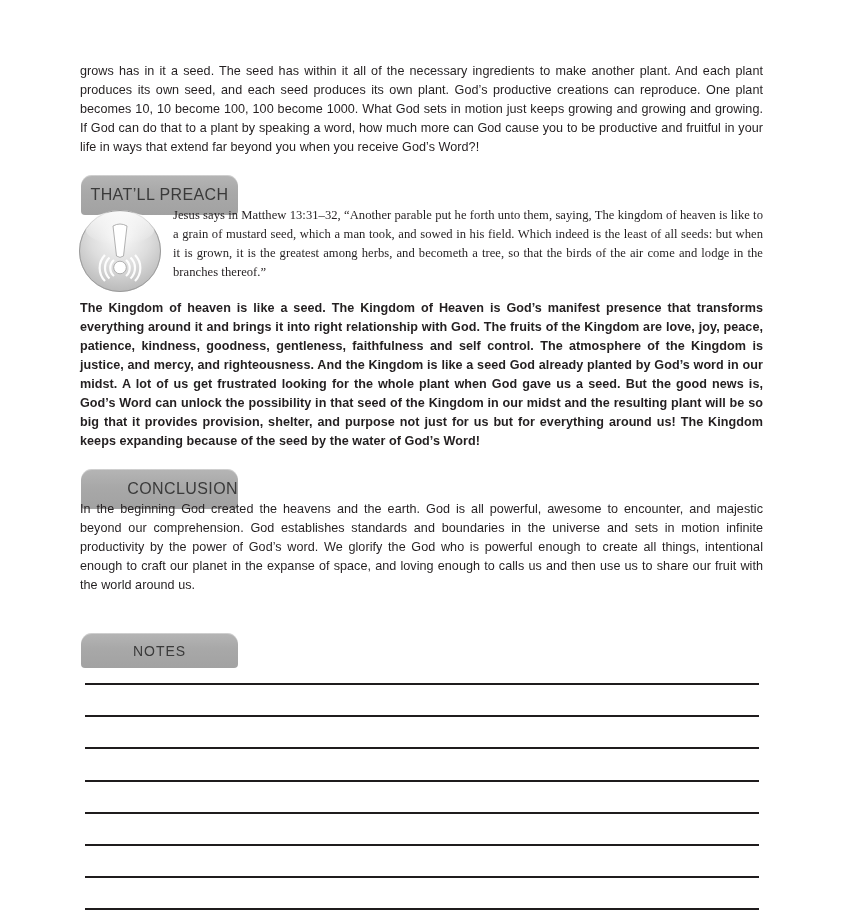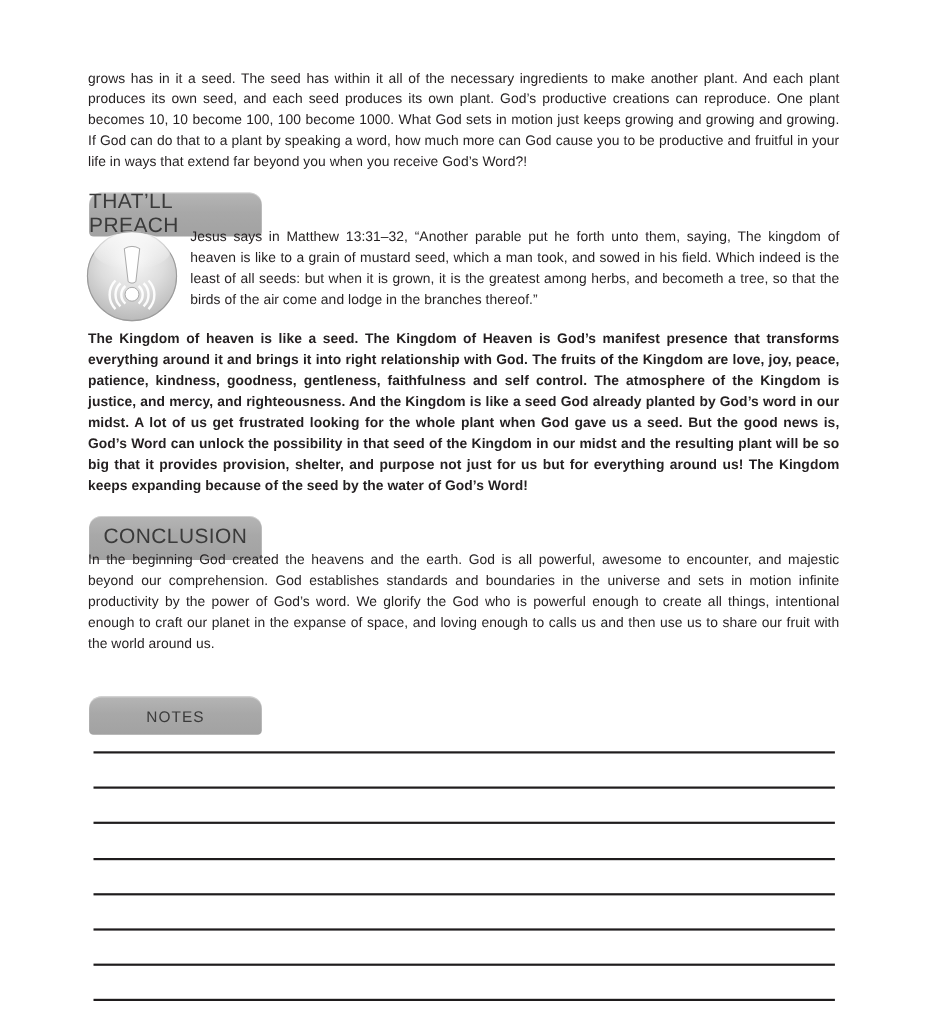--- a/index.html
+++ b/index.html
@@ -15,41 +15,41 @@
   .body-text {
     position: absolute;
     margin: 0;
     font-size: 12.6px;
     line-height: 19px;
     text-align: justify;
     color: #231f20;
     letter-spacing: 0.05px;
   }
   .p1 { top: 62px;  left: 80px; width: 683px; }
-  .quote { top: 206px; left: 173px; width: 590px; }
+  .quote { top: 206px; left: 173px; width: 590px; font-family: Liberation Serif, serif; }
   .p2 { top: 299px; left: 80px; width: 683px; font-weight: bold; }
   .p3 { top: 500px; left: 80px; width: 683px; }
 
   .tab {
     position: absolute;
     left: 81px;
     width: 157px;
     height: 40px;
     background: linear-gradient(180deg, #b5b5b5 0%, #a8a8a8 45%, #a2a2a2 100%);
     border-radius: 11px 11px 4px 4px;
     box-shadow: inset 0 1px 0 rgba(255,255,255,0.35);
     display: flex;
     align-items: center;
     justify-content: center;
-    font-size: 19px;
+    font-size: 16px;
     letter-spacing: 0.4px;
     color: #3a3a3a;
   }
   .tab-preach     { top: 175px; }
-  .tab-conclusion { top: 469px; }
+  .tab-conclusion { top: 469px; justify-content: flex-end; }
   .tab-notes      { top: 633px; height: 35px; font-size: 14px; letter-spacing: 1px; }
 
   .preach-icon {
     position: absolute;
     top: 209px;
     left: 78px;
     width: 84px;
     height: 84px;
   }
 

